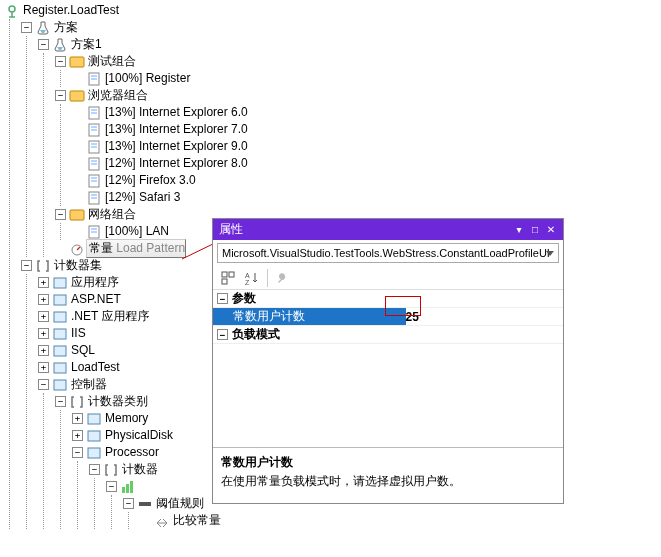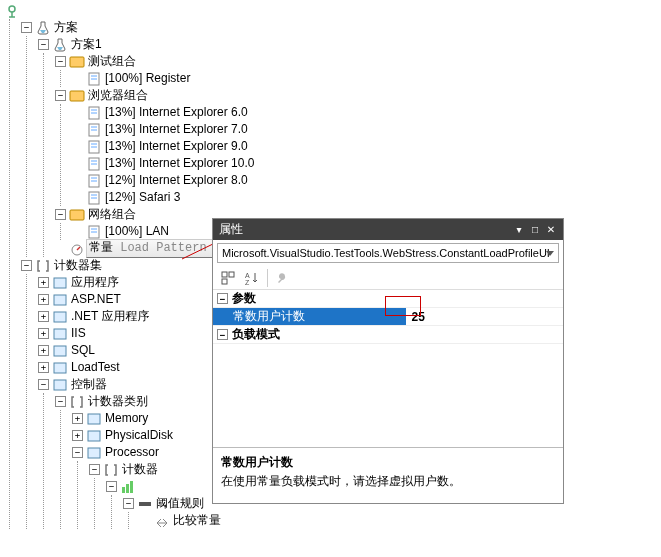--- a/index.html
+++ b/index.html
@@ -27,37 +27,36 @@
     cursor: pointer;
     font-family: Consolas, monospace;
   }
   .icon { width: 16px; height: 16px; display: inline-flex; align-items: center; justify-content: center; margin-right: 3px; flex-shrink: 0; }
   .children { padding-left: 17px; }
   .guide { border-left: 1px dotted #999; margin-left: 5px; padding-left: 11px; }
   .leaf-line { display:inline-block; width:11px; text-align:center; color:#999; margin-right:3px;}
   .sel {
     border: 1px outset #ccc;
     background: linear-gradient(#f8f8f8,#e8e8e8);
-    padding: 0 12px 0 2px;
+    padding: 0 0 0 2px;
     margin-left: -2px;
-    font-family: Liberation Mono, monospace;
   }
   svg { display:block; }
 
   
   .panel {
     position: absolute;
     left: 212px; top: 218px;
     width: 352px; height: 286px;
     background: #fff;
     border: 1px solid #888;
     display: flex; flex-direction: column;
   }
   .titlebar {
-    background: #404040;
+    background: #6d28d9;
     color: #fff;
     height: 21px;
     display: flex; align-items: center;
     padding: 0 4px 0 6px;
   }
   .titlebar .ttext { flex: 1; }
   .titlebar .tbtn {
     width: 16px; height: 14px;
     display:inline-flex; align-items:center; justify-content:center;
     cursor:pointer; font-size:10px;
@@ -100,21 +99,21 @@
     height:18px;
     border-bottom:1px solid #eee;
   }
   .cat-row { font-weight:bold; }
   .cat-toggle {
     width:11px; height:11px; border:1px solid #888; margin:0 4px;
     display:inline-flex; align-items:center; justify-content:center;
     font-size:9px; background:#fff; cursor:pointer; font-family:Consolas,monospace;
   }
   .prop-name { width:55%; padding-left:20px; overflow:hidden; }
-  .prop-val { flex:1; padding-left:6px; }
+  .prop-val { flex:1; padding-left:0; }
   .prop-row.active .prop-name { background:#1e74c7; color:#fff; }
   .help {
     border-top:1px solid #bbb;
     padding:6px 8px 8px 8px;
     height:56px;
   }
   .help-title { font-weight:bold; margin-bottom:2px;}
   .val-highlight {
     position:absolute;
     border:1px solid #c00;
@@ -127,20 +126,21 @@
 <div class="tree">
 
   <div class="node">
     <div class="row">
       <span class="icon">
         <svg viewBox="0 0 16 16">
             <circle cx="8" cy="6" r="3" fill="none" stroke="#5a7" stroke-width="1.5"></circle>
             <path d="M8 9v5M5 14h6" stroke="#5a7" stroke-width="1.5"></path>
           </svg>
       </span>
+      <span>Register.LoadTest</span>
     </div>
     <div class="children guide">
 
       <div class="node">
         <div class="row">
           <span class="toggle">−</span>
           <span class="icon">
             <svg viewBox="0 0 16 16">
                 <path d="M6 2h4v4l3 6a2 2 0 0 1-2 2H5a2 2 0 0 1-2-2l3-6z" fill="#fff" stroke="#666"></path>
                 <path d="M5 10l6 0-2 3H7z" fill="#7bd"></path>
@@ -229,31 +229,31 @@
                       <span>[13%] Internet Explorer 9.0</span>
                     </div>
                     <div class="row">
                       <span class="leaf-line"></span>
                       <span class="icon">
                         <svg viewBox="0 0 16 16">
                           <rect x="3" y="2" width="10" height="12" fill="#fff" stroke="#888"></rect>
                           <path d="M5 5h6M5 8h6" stroke="#6af"></path>
                         </svg>
                       </span>
-                      <span>[13%] Internet Explorer 10.0</span>
+                      <span>[12%] Internet Explorer 8.0</span>
                     </div>
                     <div class="row">
                       <span class="leaf-line"></span>
                       <span class="icon">
                         <svg viewBox="0 0 16 16">
                           <rect x="3" y="2" width="10" height="12" fill="#fff" stroke="#888"></rect>
                           <path d="M5 5h6M5 8h6" stroke="#6af"></path>
                         </svg>
                       </span>
-                      <span>[12%] Internet Explorer 8.0</span>
+                      <span>[12%] Firefox 3.0</span>
                     </div>
                     <div class="row">
                       <span class="leaf-line"></span>
                       <span class="icon">
                         <svg viewBox="0 0 16 16">
                           <rect x="3" y="2" width="10" height="12" fill="#fff" stroke="#888"></rect>
                           <path d="M5 5h6M5 8h6" stroke="#6af"></path>
                         </svg>
                       </span>
                       <span>[12%] Safari 3</span>

